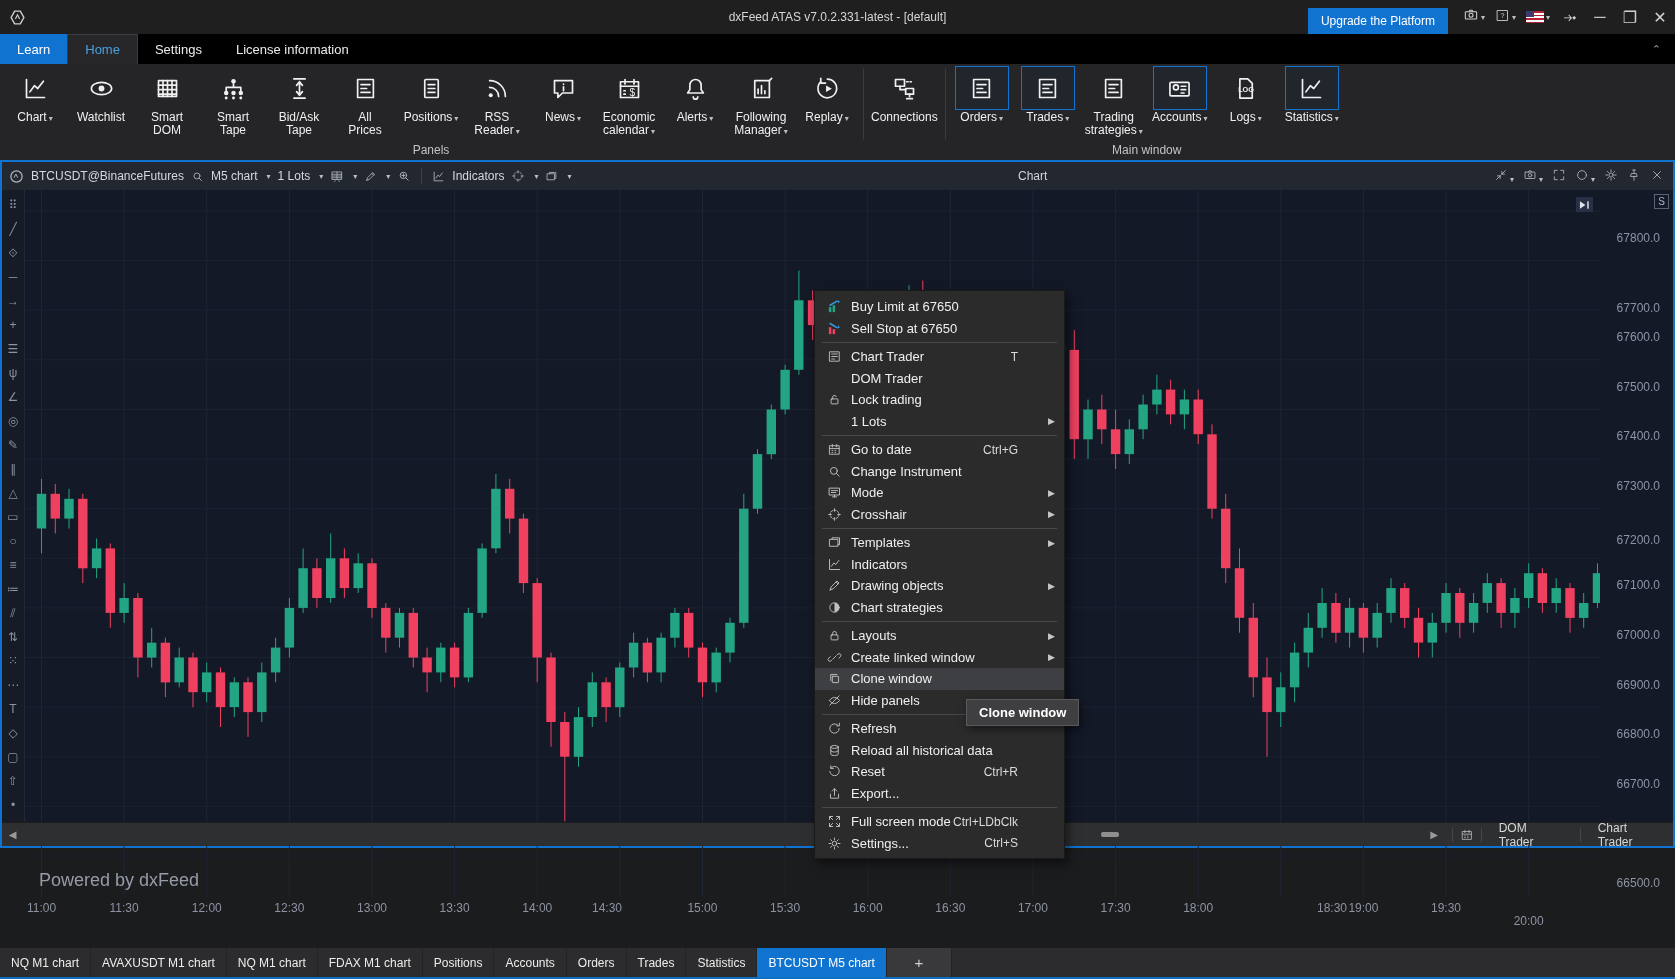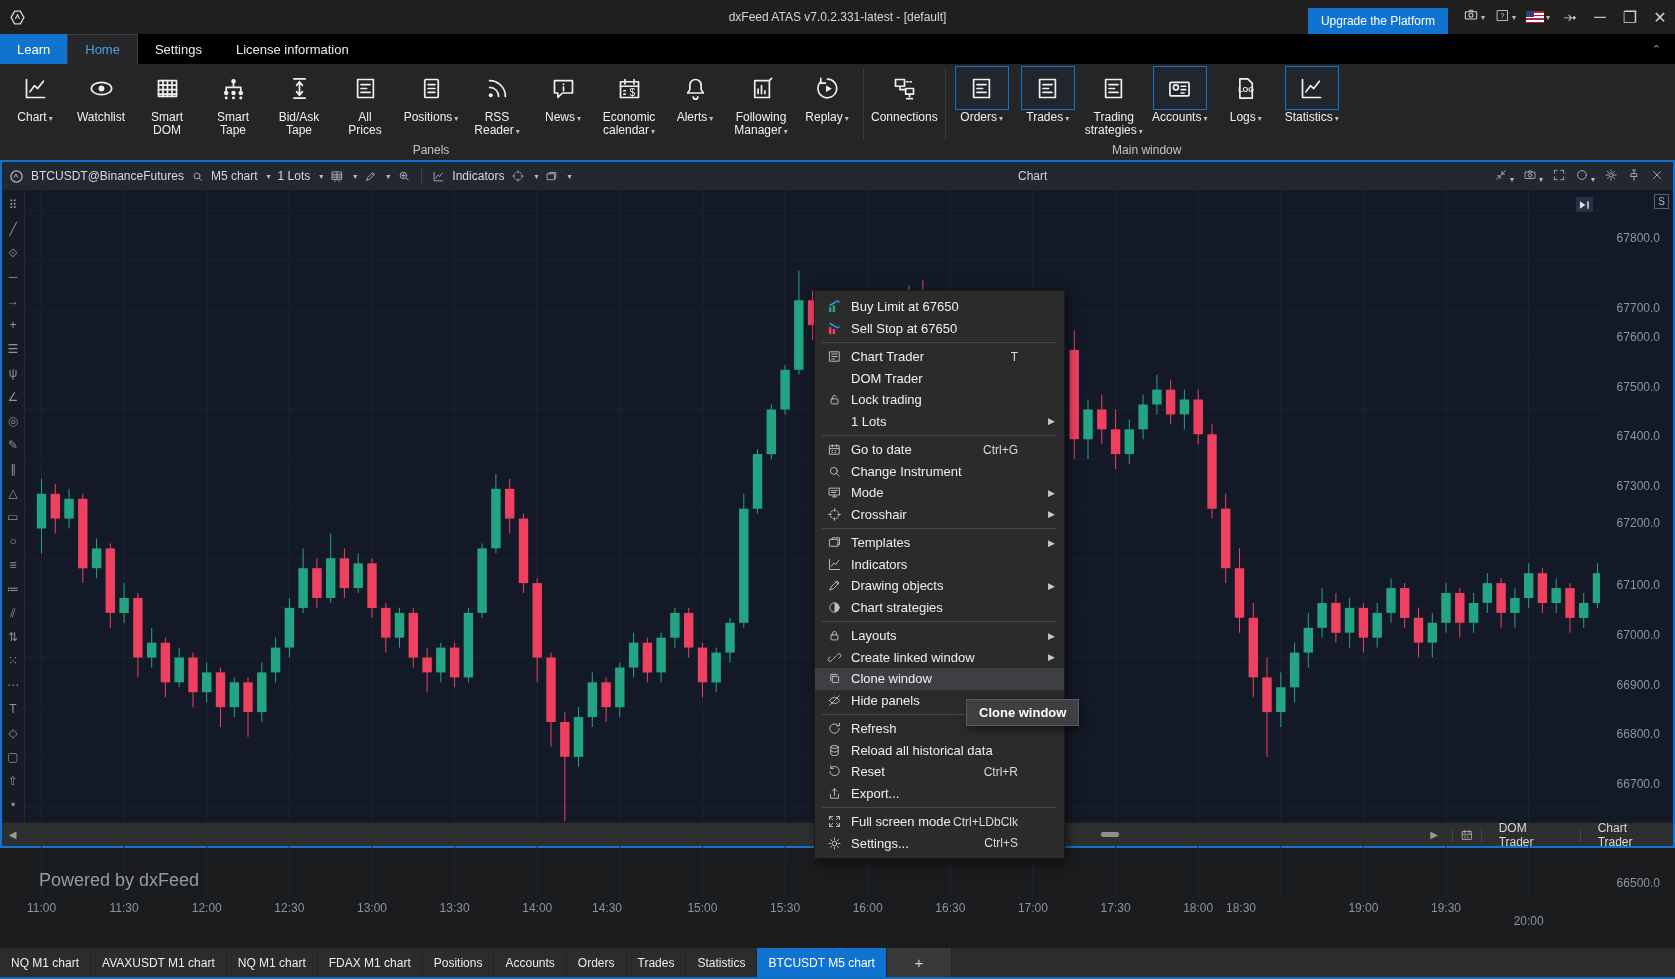--- a/index.html
+++ b/index.html
@@ -773,35 +773,35 @@
             <span class="tl" style="left: 401.6px;">13:30</span>
             <span class="tl" style="left: 484.22px;">14:00</span>
             <span class="tl" style="left: 554px;">14:30</span>
             <span class="tl" style="left: 649.46px;">15:00</span>
             <span class="tl" style="left: 732.08px;">15:30</span>
             <span class="tl" style="left: 814.7px;">16:00</span>
             <span class="tl" style="left: 897.32px;">16:30</span>
             <span class="tl" style="left: 979.94px;">17:00</span>
             <span class="tl" style="left: 1062.56px;">17:30</span>
             <span class="tl" style="left: 1145.18px;">18:00</span>
-            <span class="tl" style="left: 1188px;">18:30</span>
+            <span class="tl" style="left: 1279px;">18:30</span>
             <span class="tl" style="left: 1310.42px;">19:00</span>
             <span class="tl" style="left: 1393.04px;">19:30</span>
             <span class="tl" style="left: 1475.66px; margin-top: 13px;">20:00</span>
           </div>
       </div>
       <div class="paxis" id="paxis">
         <span class="sbadge">S</span>
       <span class="pl" style="top: 41px;">67800.0</span>
           <span class="pl" style="top: 90.6154px; margin-top: 20px;">67700.0</span>
           <span class="pl" style="top: 140.231px;">67600.0</span>
           <span class="pl" style="top: 189.846px;">67500.0</span>
           <span class="pl" style="top: 239.462px;">67400.0</span>
           <span class="pl" style="top: 289.077px;">67300.0</span>
-          <span class="pl" style="top: 326px;">67200.0</span>
+          <span class="pl" style="top: 343px;">67200.0</span>
           <span class="pl" style="top: 388.308px;">67100.0</span>
           <span class="pl" style="top: 437.923px;">67000.0</span>
           <span class="pl" style="top: 487.538px;">66900.0</span>
           <span class="pl" style="top: 537.154px;">66800.0</span>
           <span class="pl" style="top: 586.769px;">66700.0</span>
           <span class="pl" style="top: 636.385px;">66600.0</span>
           <span class="pl" style="top: 686px;">66500.0</span>
         </div>
       <div class="scrollrow">
         <span class="sarrow">◀</span>

